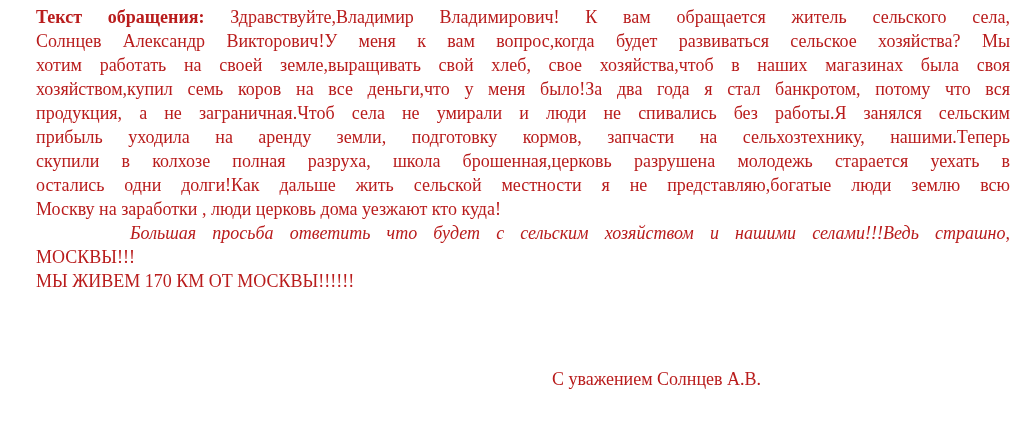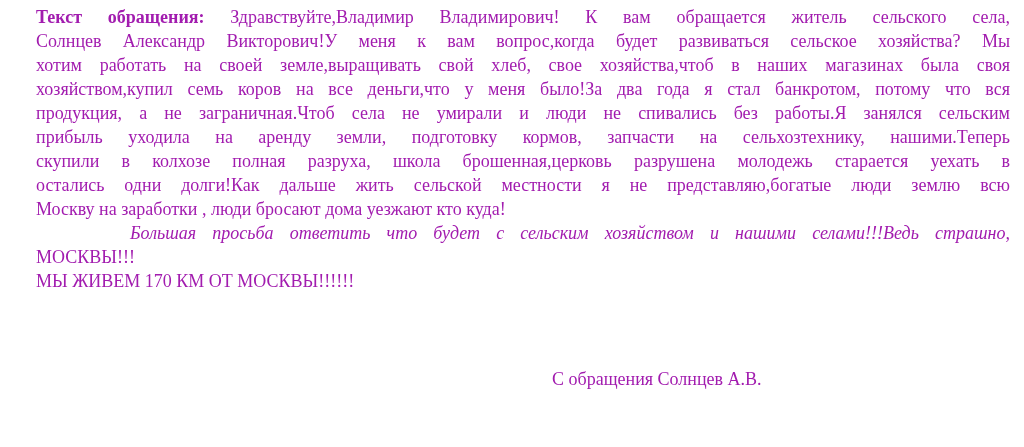--- a/index.html
+++ b/index.html
@@ -9,21 +9,21 @@
   }
   .page {
     position: relative;
     width: 1024px;
     height: 447px;
     box-sizing: border-box;
     padding: 5px 14px 0 36px;
     font-family: "Liberation Serif", "DejaVu Serif", serif;
     font-size: 18px;
     line-height: 24px;
-    color: #a21caf;
+    color: #b91c1c;
     overflow: hidden;
   }
   .line {
     height: 24px;
     white-space: normal;
   }
   .just {
     text-align: justify;
     text-align-last: justify;
   }
@@ -48,18 +48,18 @@
     <span class="b">Текст обращения:</span>
     <span>Здравствуйте,Владимир Владимирович! К вам обращается житель сельского села,</span>
   </div>
   <div class="line just">Солнцев Александр Викторович!У меня к вам вопрос,когда будет развиваться сельское хозяйства? Мы</div>
   <div class="line just">хотим работать на своей земле,выращивать свой хлеб, свое хозяйства,чтоб в наших магазинах была своя</div>
   <div class="line just">хозяйством,купил семь коров на все деньги,что у меня было!За два года я стал банкротом, потому что вся</div>
   <div class="line just">продукция, а не заграничная.Чтоб села не умирали и люди не спивались без работы.Я занялся сельским</div>
   <div class="line just">прибыль уходила на аренду земли, подготовку кормов, запчасти на сельхозтехнику, нашими.Теперь</div>
   <div class="line just">скупили в колхозе полная разруха, школа брошенная,церковь разрушена молодежь старается уехать в</div>
   <div class="line just">остались одни долги!Как дальше жить сельской местности я не представляю,богатые люди землю всю</div>
-  <div class="line">Москву на заработки , люди бросают дома уезжают кто куда!</div>
+  <div class="line">Москву на заработки , люди церковь дома уезжают кто куда!</div>
   <div class="line just indent">Большая просьба ответить что будет с сельским хозяйством и нашими селами!!!Ведь страшно,</div>
   <div class="line">МОСКВЫ!!!</div>
   <div class="line">МЫ ЖИВЕМ 170 КМ ОТ МОСКВЫ!!!!!!</div>
-  <div class="signature">С обращения Солнцев А.В.</div>
+  <div class="signature">С уважением Солнцев А.В.</div>
 </div>
 
 </body></html>

